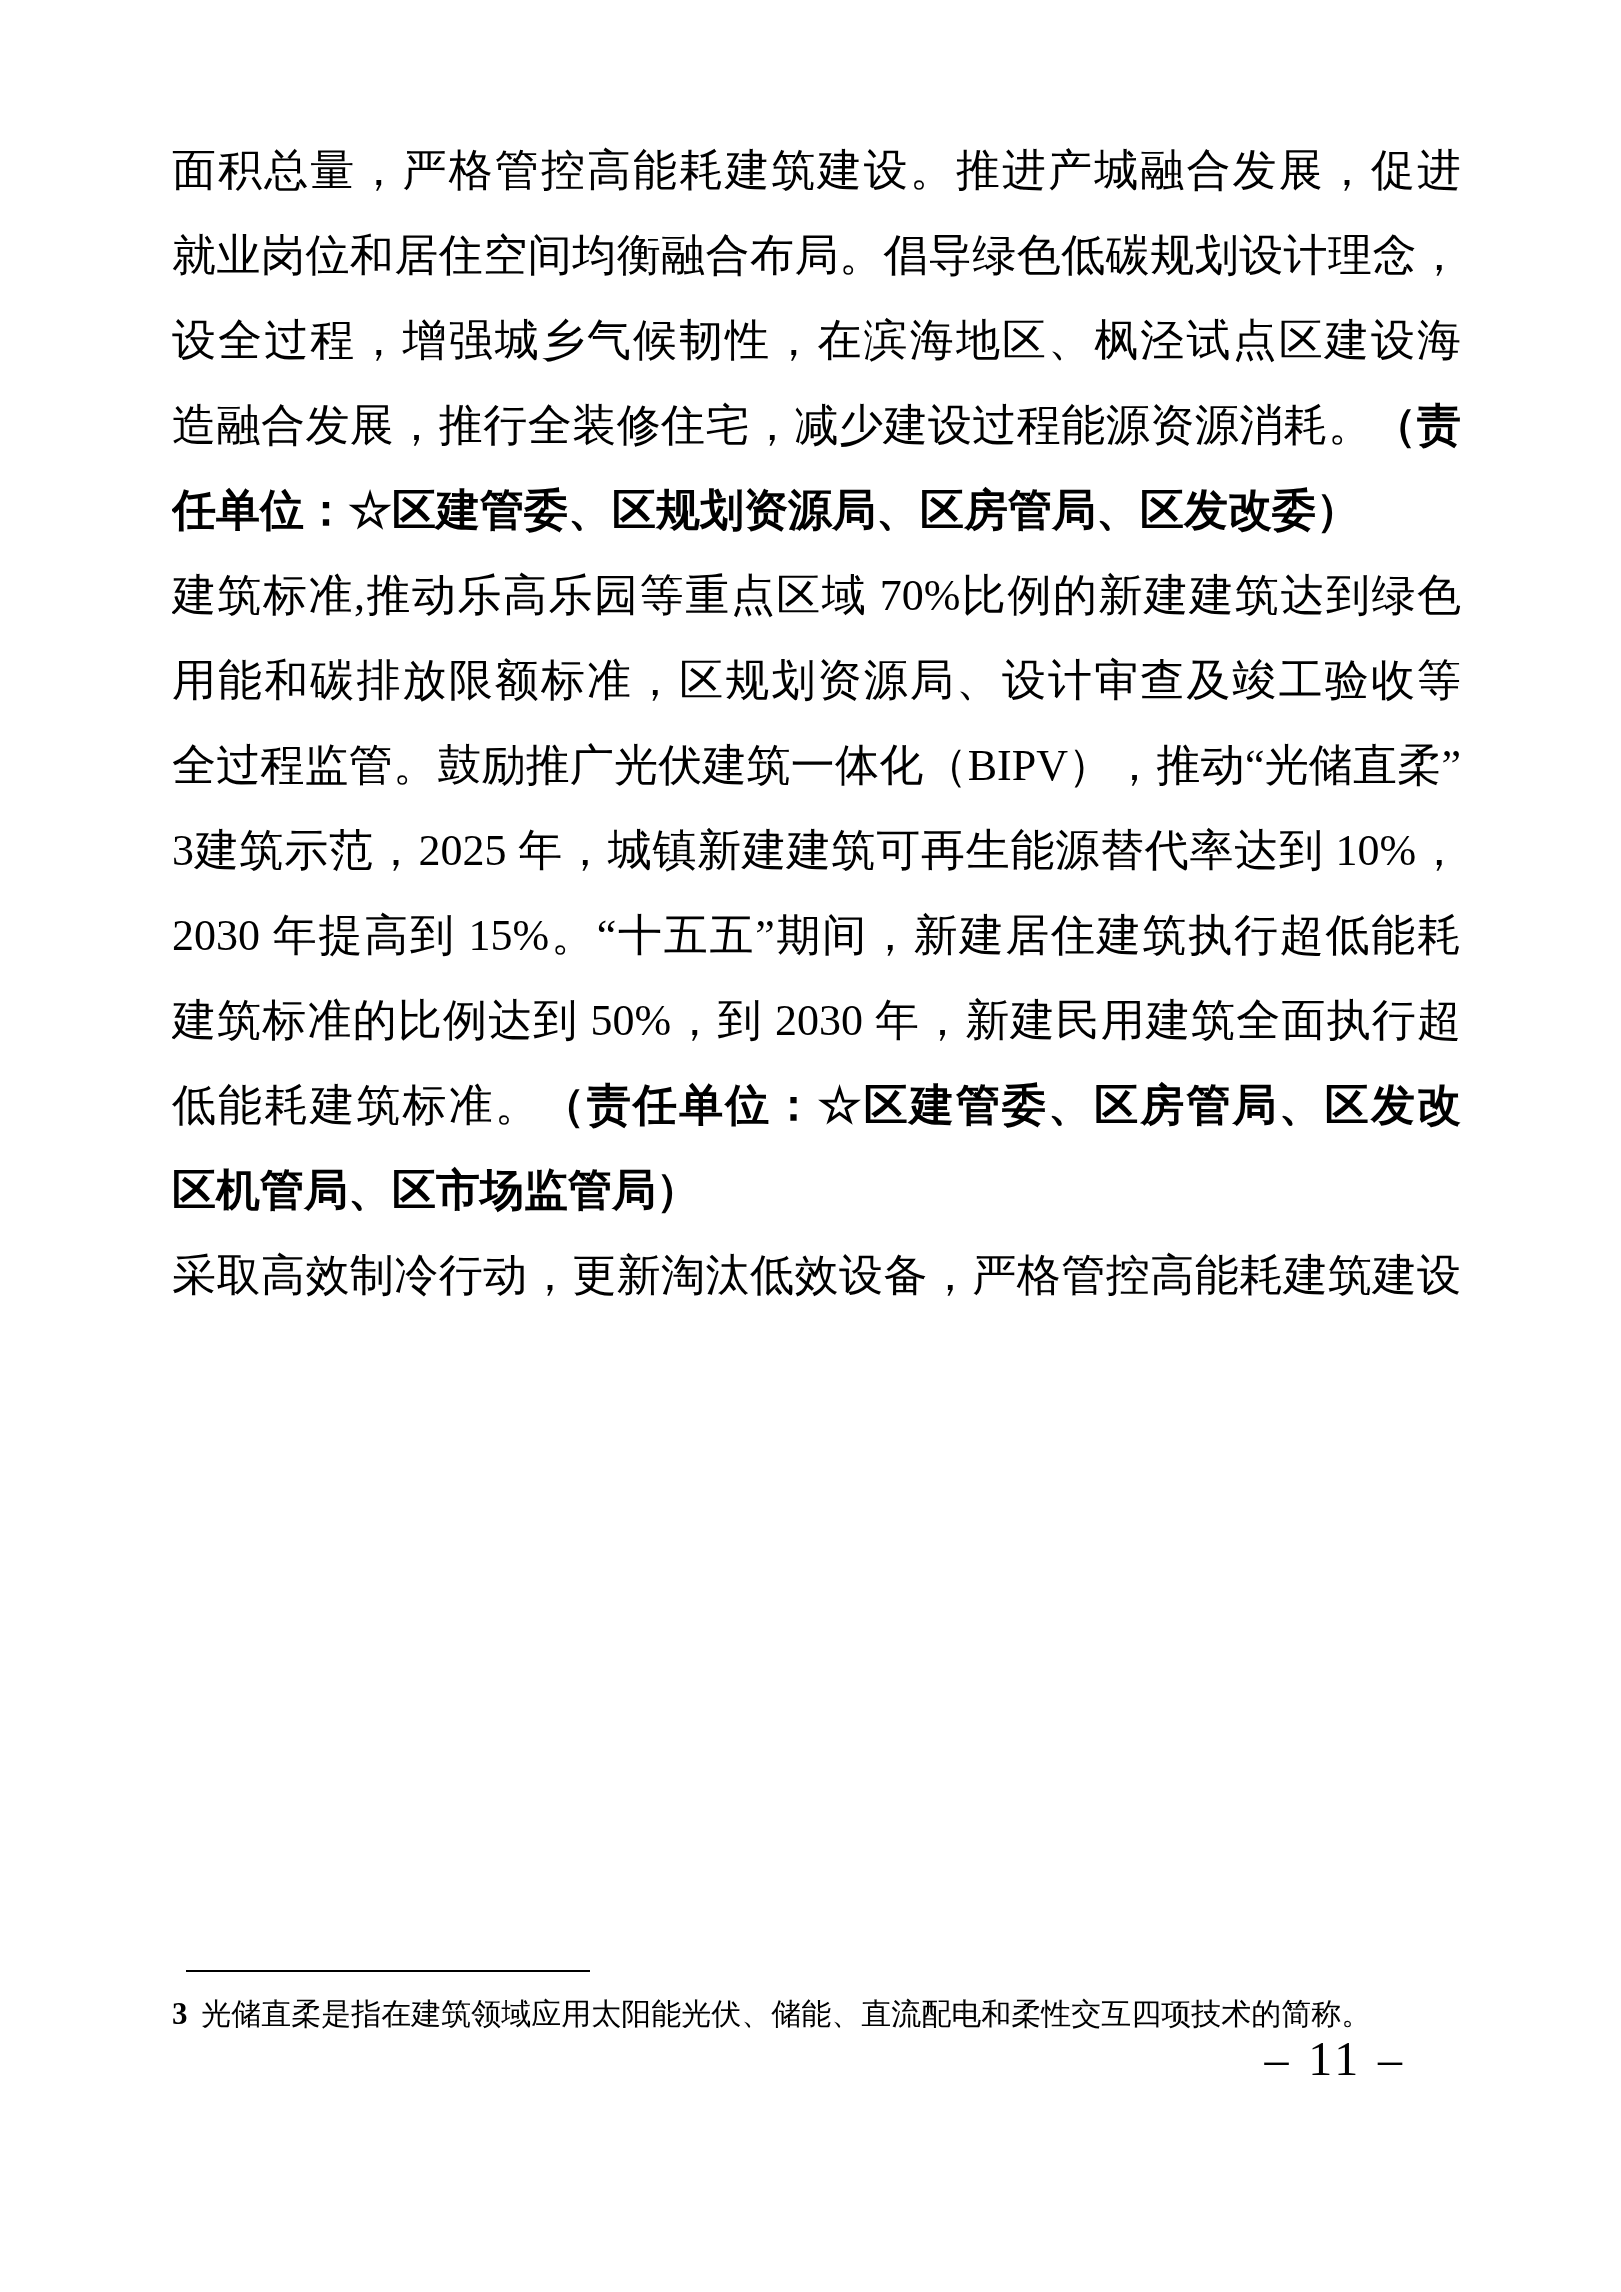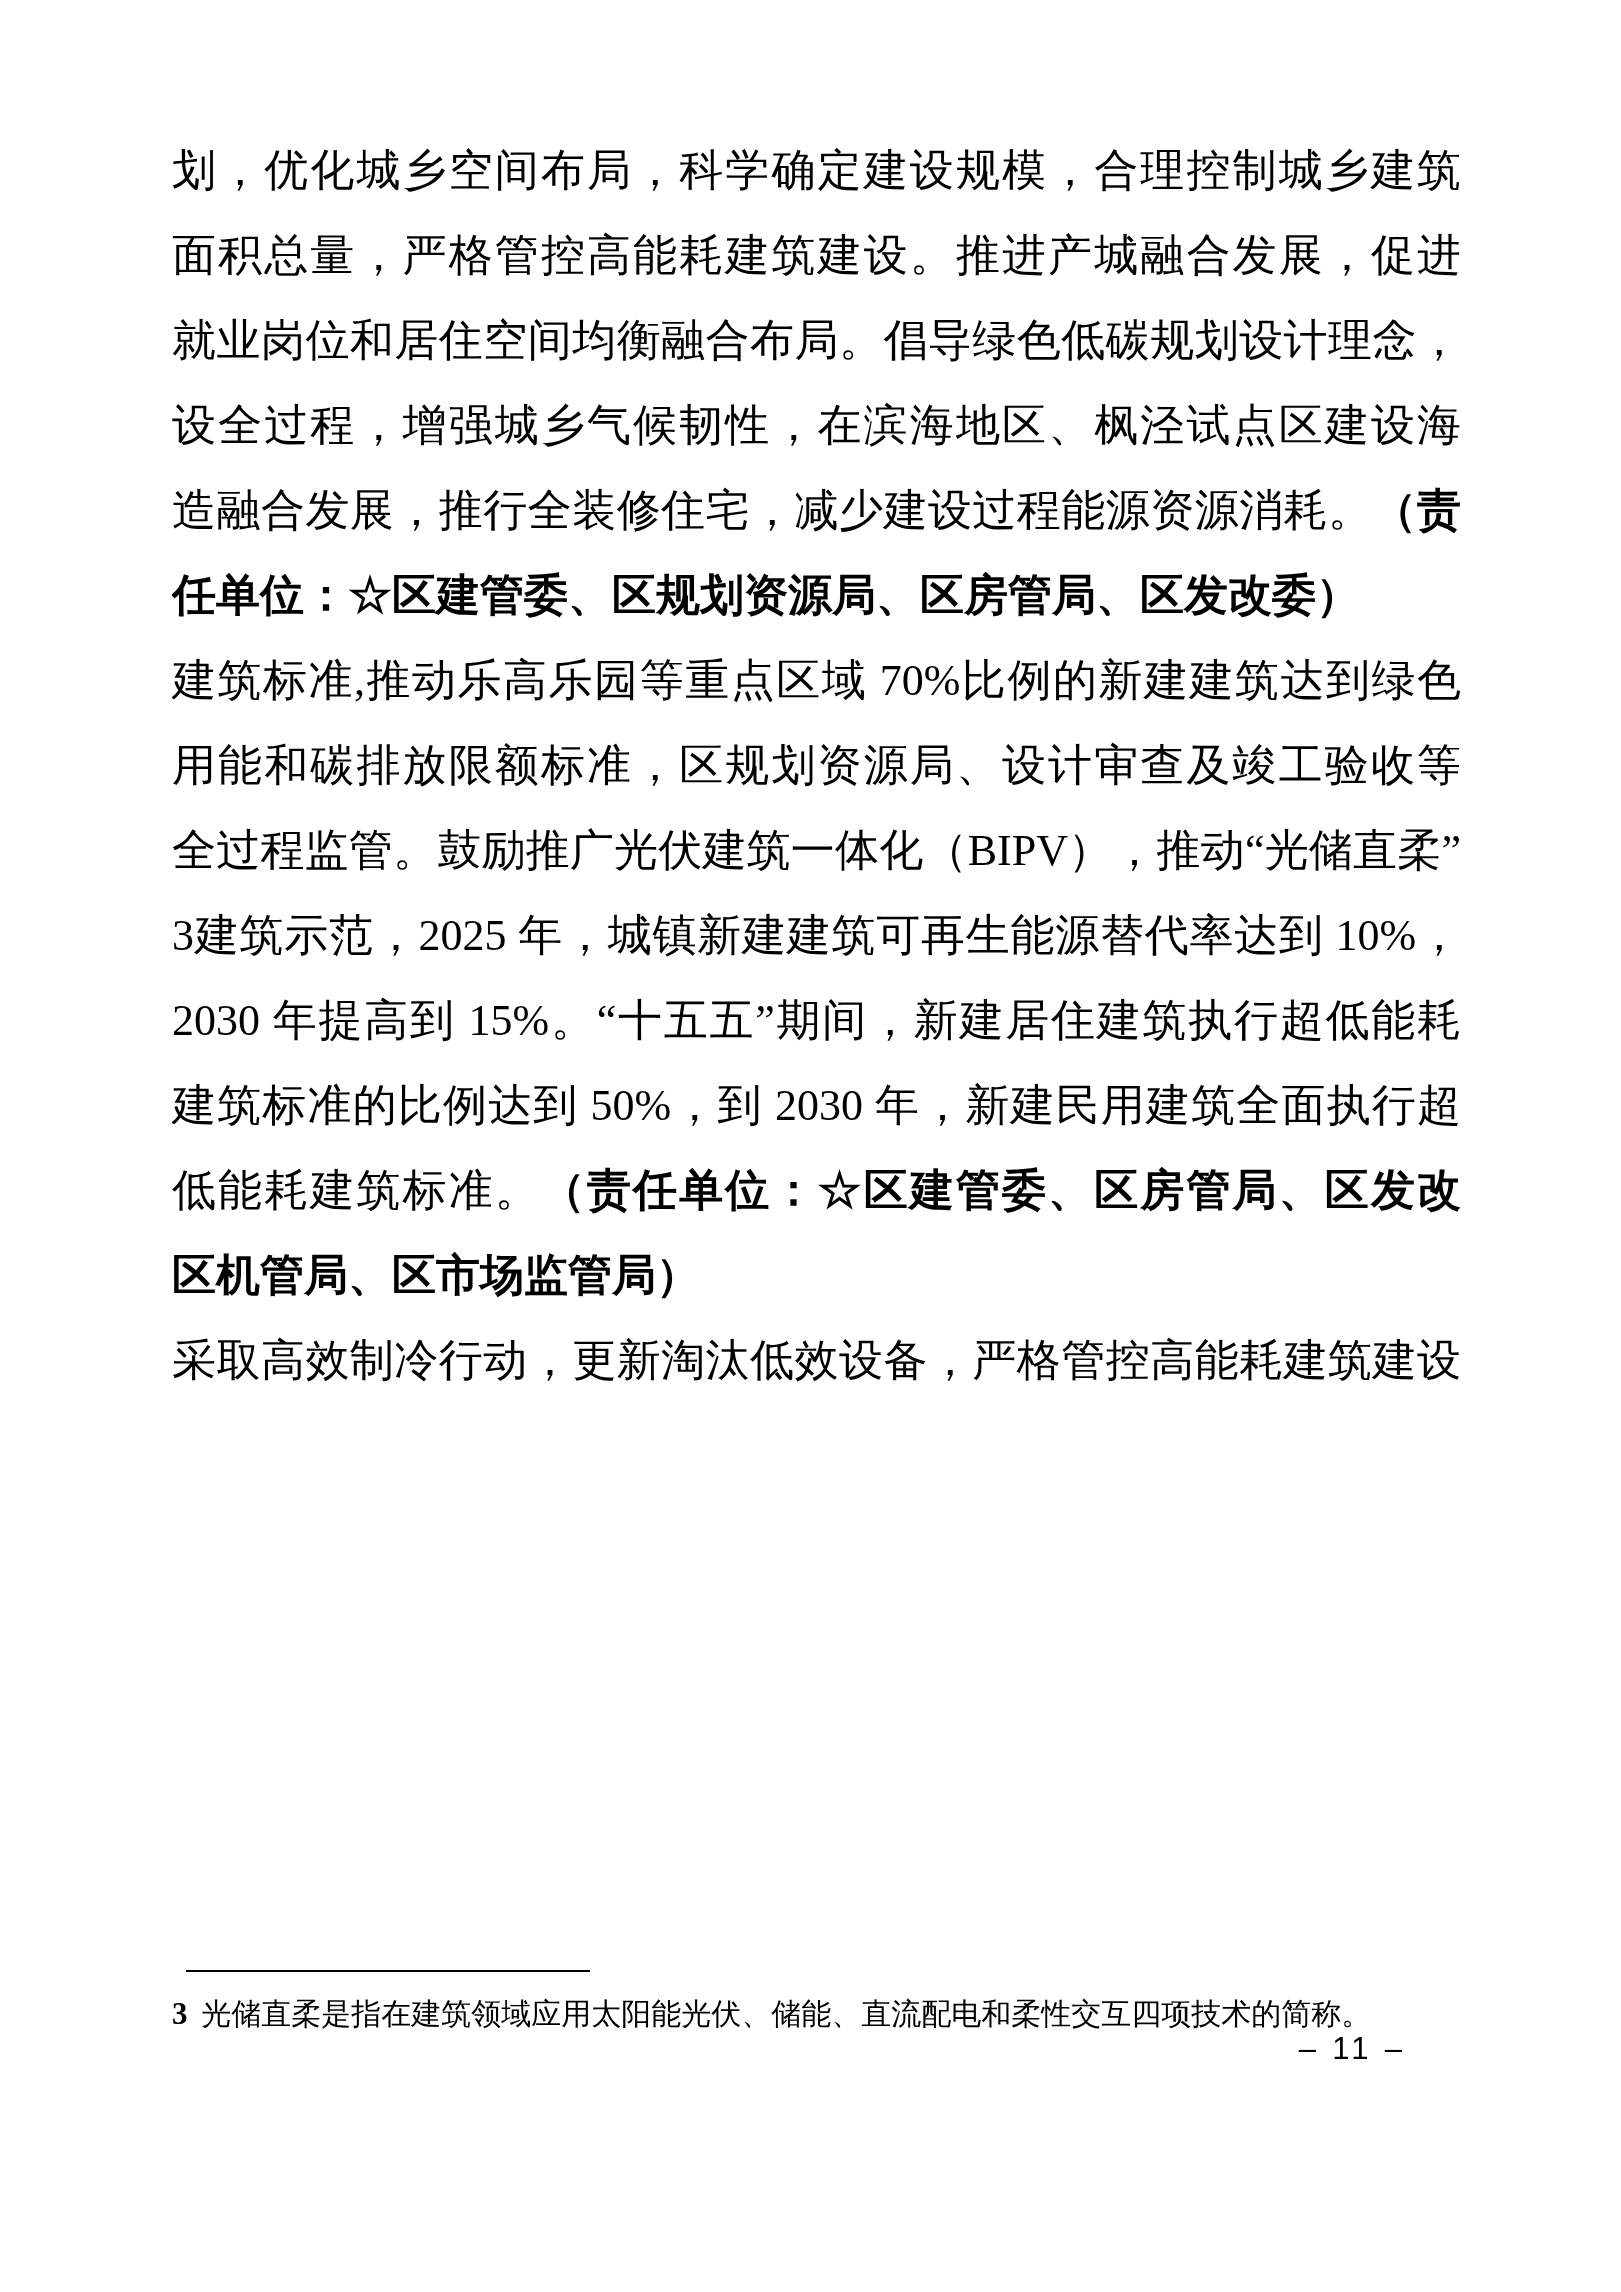--- a/index.html
+++ b/index.html
@@ -57,34 +57,33 @@
   }
   .footnote-marker {
     font-weight: bold;
     font-size: 31px;
     margin-right: 13.7px;
   }
   .page-number {
     position: absolute;
     top: 2031px;
     right: 215px;
-    font-size: 31px;
+    font-size: 48px;
     letter-spacing: 3.9px;
-    font-family: Liberation Sans, sans-serif;
+    font-family: Liberation Serif, serif;
   }
 </style>
 </head>
 <body>
 
 <div class="page">
 
   <div class="textblock">
 
     <div>
-      <div class="line"><span class="n">划，优化城乡空间布局，科学确定建设规模，合理控制城乡建筑</span><span class="b"></span></div>
       <div class="line"><span class="n">面积总量，严格管控高能耗建筑建设。推进产城融合发展，促进</span><span class="b"></span></div>
       <div class="line"><span class="n">就业岗位和居住空间均衡融合布局。倡导绿色低碳规划设计理念，</span><span class="b"></span></div>
       <div class="line"><span class="n">设全过程，增强城乡气候韧性，在滨海地区、枫泾试点区建设海</span><span class="b"></span></div>
       <div class="line"><span class="n">造融合发展，推行全装修住宅，减少建设过程能源资源消耗。</span><span class="b">（责</span></div>
       <div class="line last"><span class="n"></span><span class="b">任单位：☆区建管委、区规划资源局、区房管局、区发改委）</span></div>
     </div>
 
     <div>
       <div class="line"><span class="n">建筑标准,推动乐高乐园等重点区域 70%比例的新建建筑达到绿色</span><span class="b"></span></div>
       <div class="line"><span class="n">用能和碳排放限额标准，区规划资源局、设计审查及竣工验收等</span><span class="b"></span></div>

